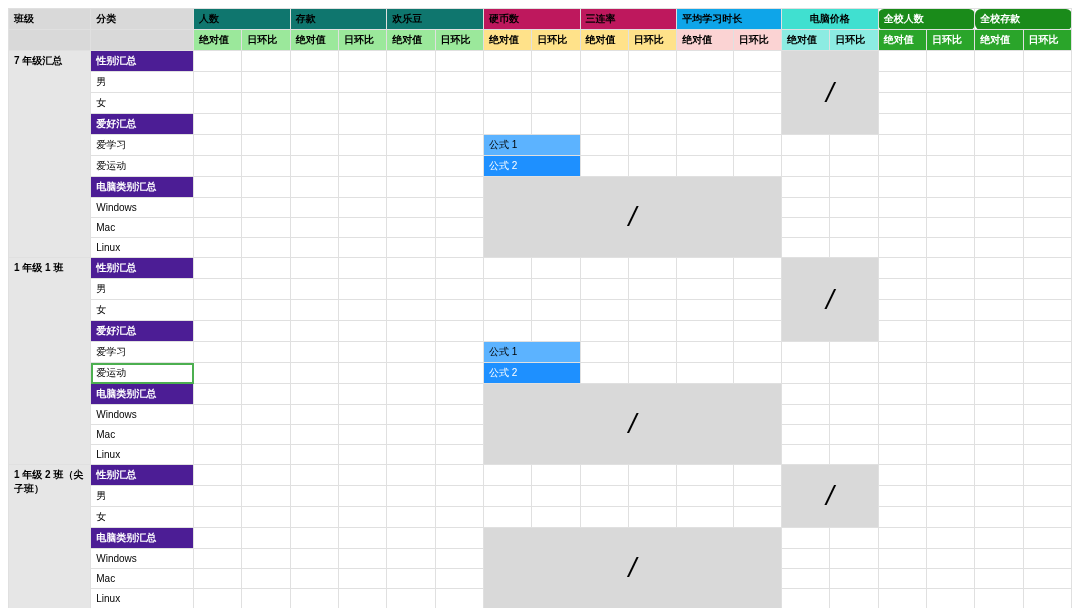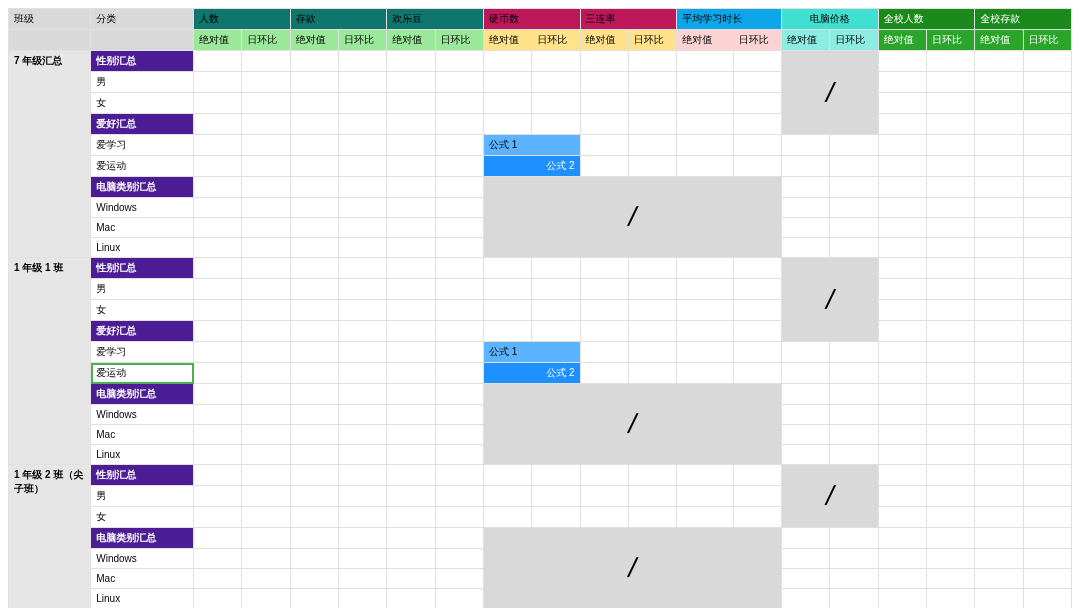--- a/index.html
+++ b/index.html
@@ -17,37 +17,37 @@
   }
   td, th {
     border: 1px solid #e0e0e0;
     padding: 3px 5px;
     height: 20px;
     text-align: left;
     vertical-align: middle;
     white-space: nowrap;
     overflow: hidden;
   }
-  .hdr-row td { font-weight: normal; }
+  .hdr-row td { font-weight: bold; }
   .hdr-grey   { background: #d9d9d9; color:#000; }
   .hdr-green  { background: #0f766e; color:#000; }
   .hdr-yellow { background: #be185d; color:#000; }
   .hdr-pink   { background: #0ea5e9; color:#000; }
   .hdr-teal   { background: #40e0d0; color:#000;text-align:center; }
-  .hdr-dgreen { background: #1a8b1a; color:#fff; }
+  .hdr-dgreen { background: #1a8b1a; color:#fff;border-radius:6px; }
   .sub-green  { background: #9be89b; color:#000; font-weight:bold;}
   .sub-yellow { background: #ffe28a; color:#000; font-weight:bold;}
   .sub-pink   { background: #fbd3d3; color:#000; font-weight:bold;}
   .sub-teal   { background: #8cece2; color:#000; font-weight:bold;}
   .sub-dgreen { background: #2aa52a; color:#fff; font-weight:bold;}
   .row-label  { background: #e6e6e6; color:#000; font-weight:bold; vertical-align: top;}
   .cat-red    { background: #4c1d95; color:#fff; font-weight:bold;}
   .cat-white  { background: #fff; color:#000; }
   .cell-lblue { background: #5cb3ff; color:#000; }
-  .cell-blue  { background: #1e90ff; color:#fff;text-align:right; }
+  .cell-blue  { background: #1e90ff; color:#fff; }
   .slash-cell {
     background: #d9d9d9;
     text-align: center;
     vertical-align: middle;
     font-size: 28px;
     font-style: italic;
     font-weight: normal;
     color:#000;
   }
   .sel-outline { outline: 2px solid #4caf50; outline-offset:-2px; }

